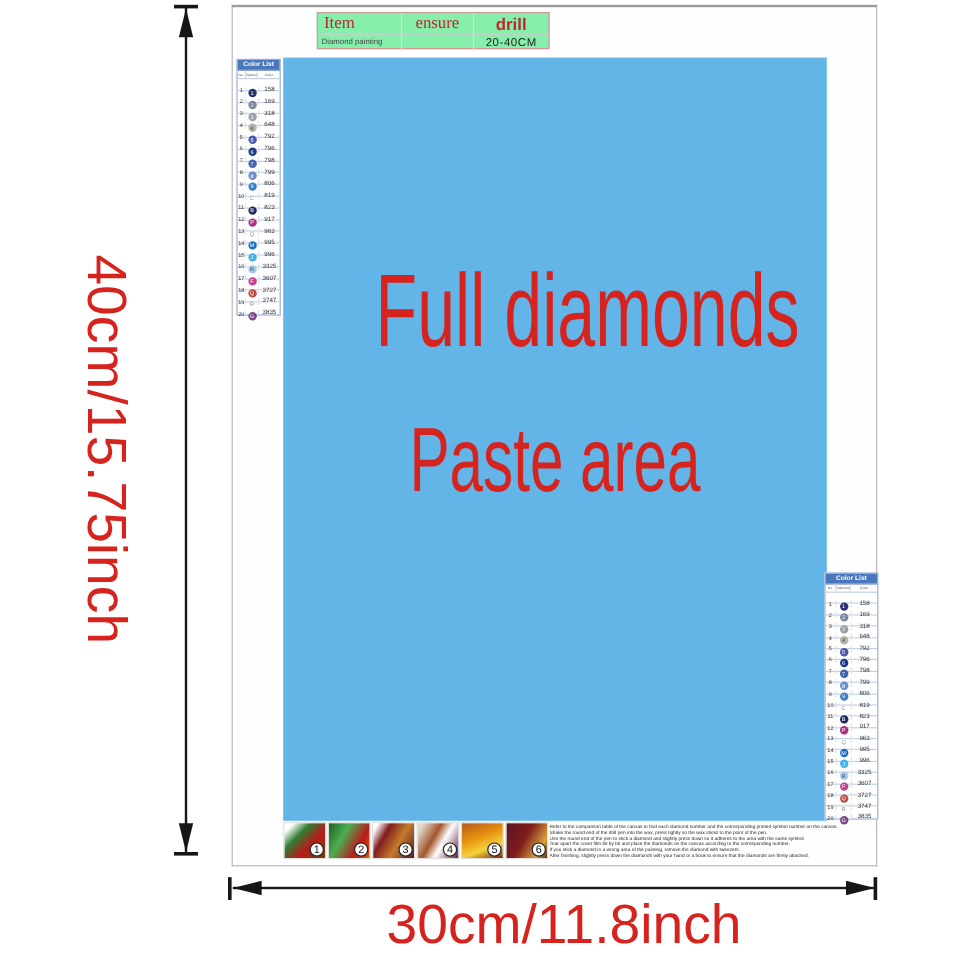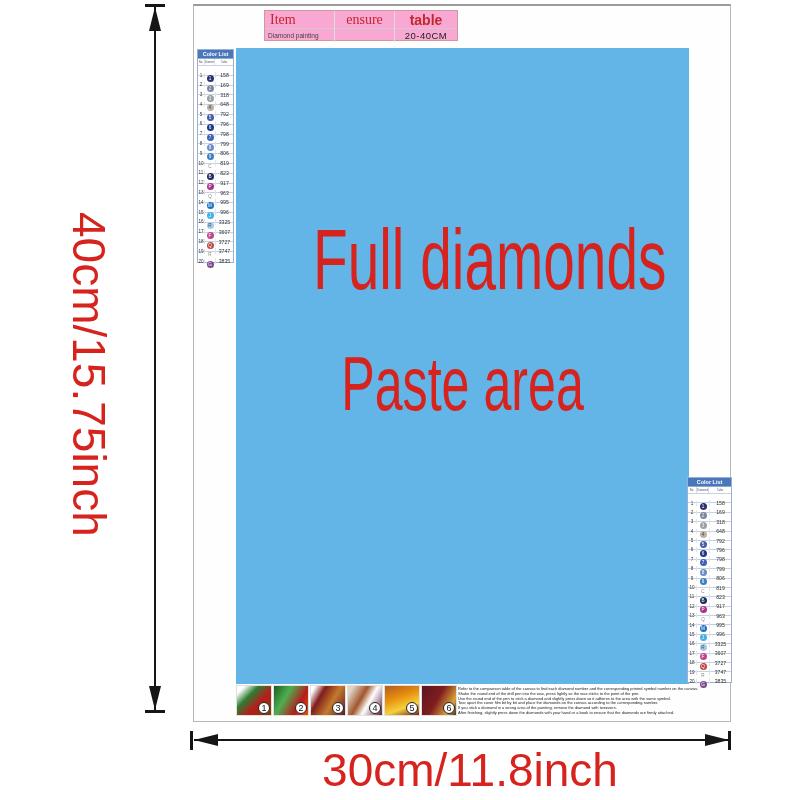--- a/index.html
+++ b/index.html
@@ -8,21 +8,21 @@
               font-family:"Liberation Sans", sans-serif; }
   #stage { position:relative; width:800px; height:800px; background:#fff; }
 
   
   .sheet { position:absolute; left:193px; top:4px; width:538px; height:718px;
            background:#fefefe; border:1px solid #b8b8b8; border-top:2px solid #9a9a9a; }
 
   
   .item-table { position:absolute; left:70px; top:4px; width:194px; height:31px;
                 display:grid; grid-template-columns:70px 60px 62px; grid-template-rows:18px 13px;
-                border:1px solid #cf9a94; background:#f9a8d4; }
+                border:1px solid #cf9a94; background:#86efac; }
   .item-table .cell { border-right:1px solid #ddd; border-bottom:1px solid #ccc;
                       display:flex; align-items:center; overflow:hidden; }
   .item-table .cell:nth-child(3n) { border-right:none; }
   .item-table .cell.last-row { border-bottom:none; }
   .th { color:#c1272d; font-family:"Liberation Serif", serif; font-size:14px; }
   .th-item { padding-left:5px; }
   .th-number { justify-content:center; }
   .th-size { justify-content:center; font-family:"Liberation Sans", sans-serif; font-weight:bold; font-size:14px; }
   .td-item { font-size:6.5px; color:#444; padding-left:3px; }
   .td-size { justify-content:center; font-size:9.5px; color:#222; letter-spacing:.5px; }
@@ -108,21 +108,21 @@
     <div class="tri tri-right" style="left:705px;top:734px;"></div>
     <div class="cap cap-v" style="left:728px;top:731px;"></div>
     <div class="h-label">30cm/11.8inch</div>
   </div>
 
   <div class="sheet">
 
     <div class="item-table">
       <div class="cell th th-item">Item</div>
       <div class="cell th th-number">ensure</div>
-      <div class="cell th th-size">table</div>
+      <div class="cell th th-size">drill</div>
       <div class="cell td-item last-row">Diamond painting</div>
       <div class="cell last-row"></div>
       <div class="cell td-size last-row">20-40CM</div>
     </div>
 
     <div class="color-list left">
       <div class="cl-title">Color List</div>
       <div class="cl-head">
         <span>No.</span>
         <span>Diamond</span>

